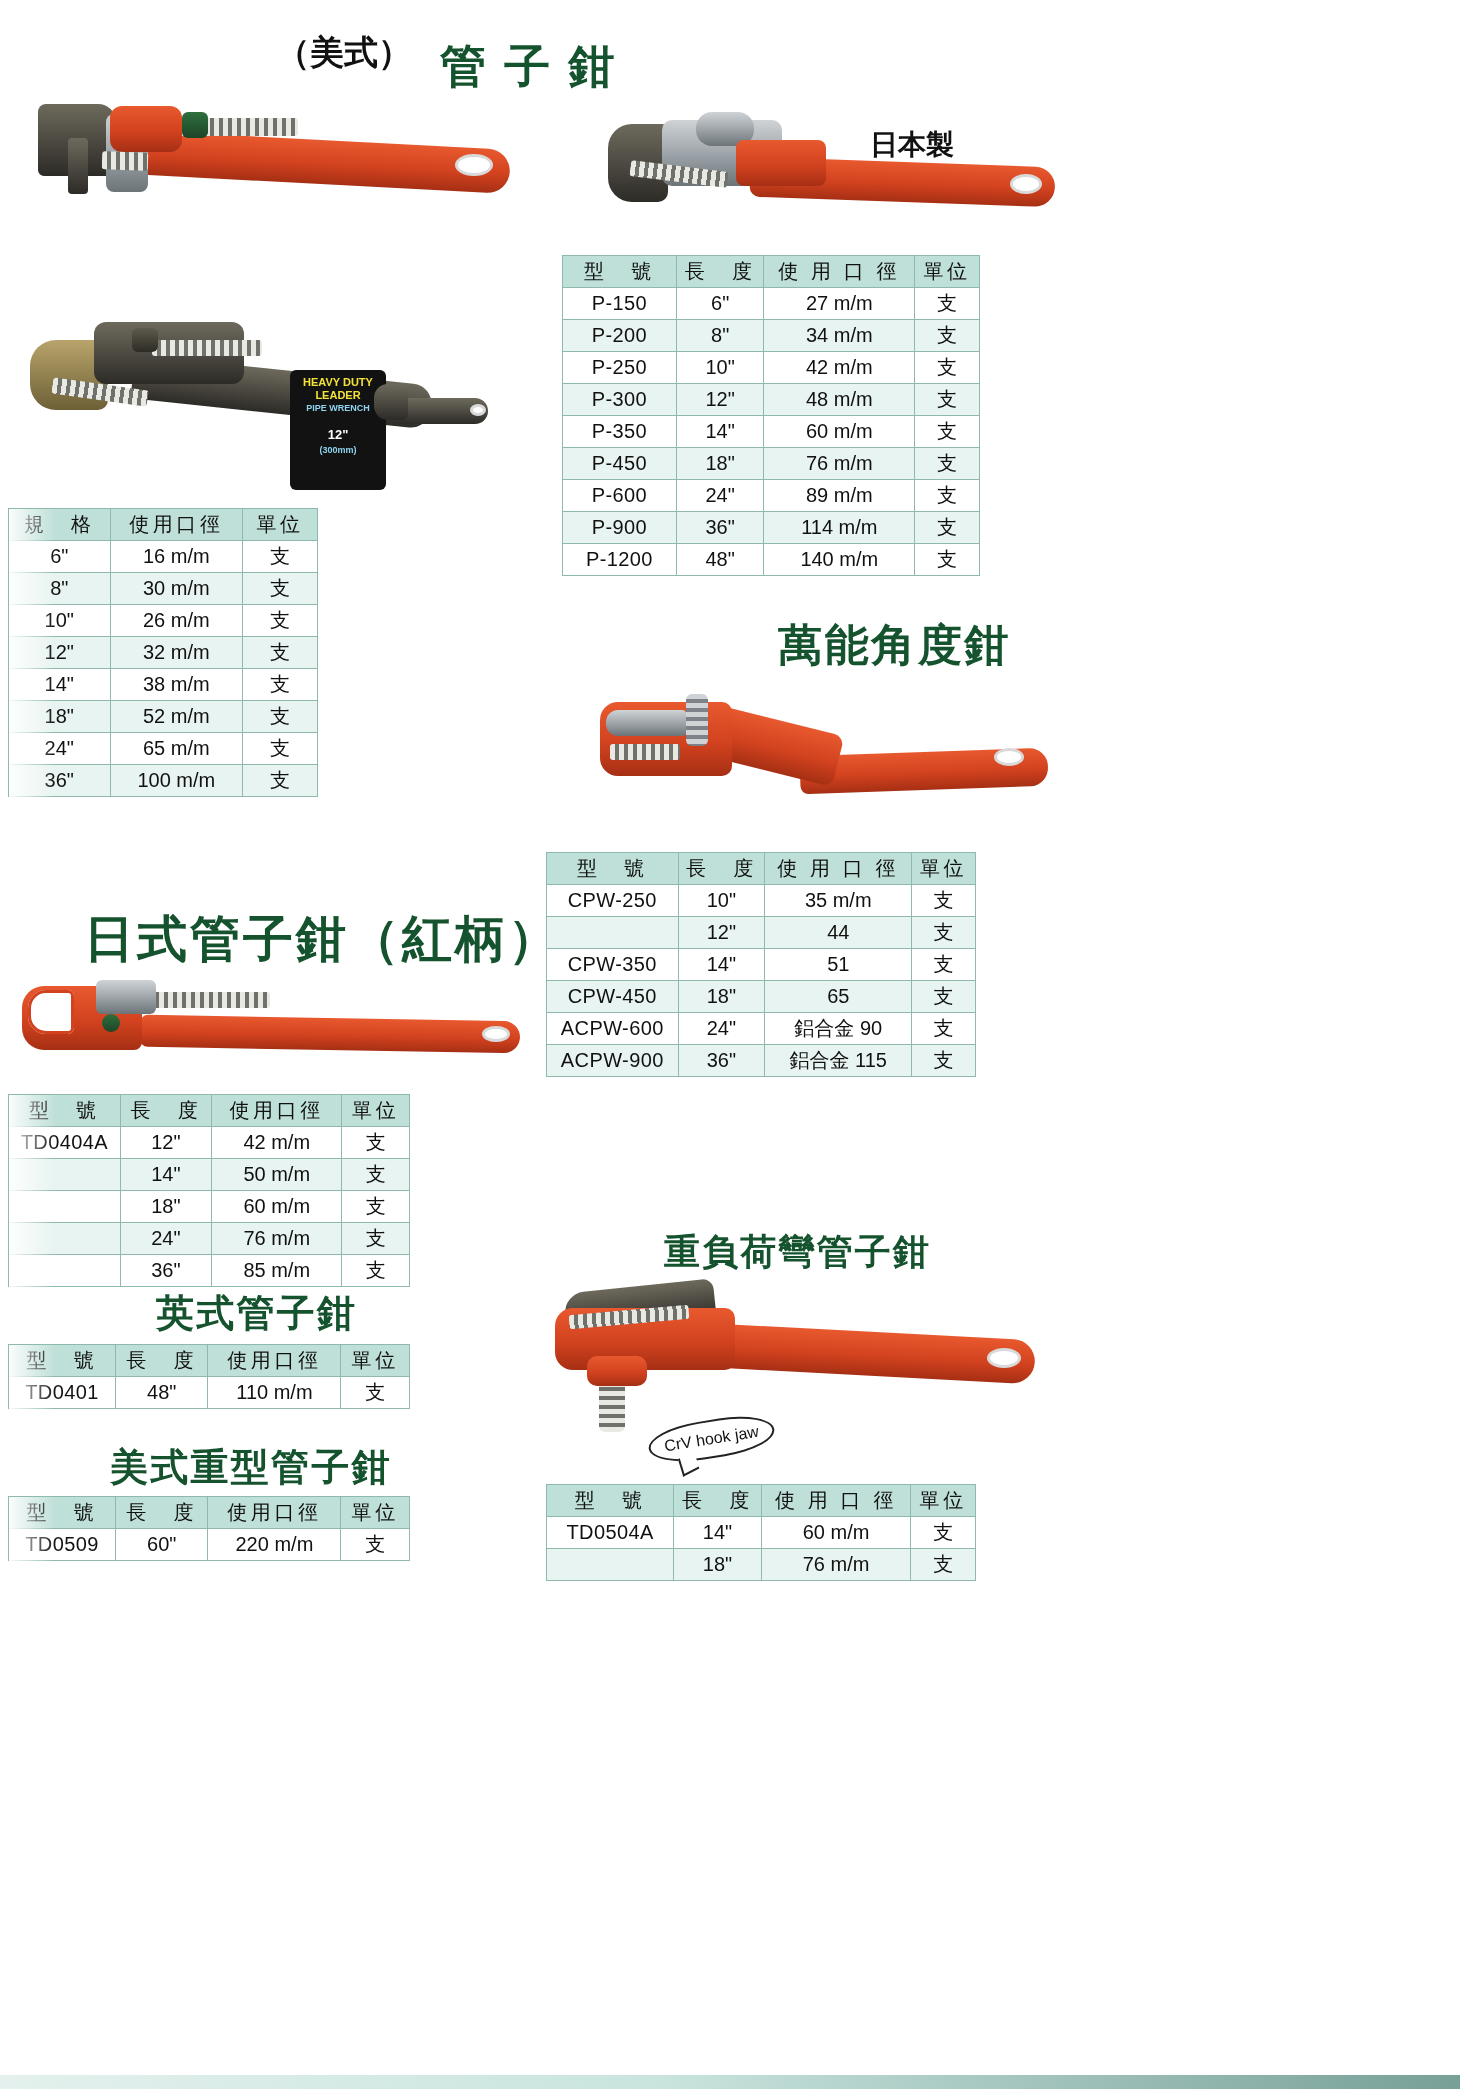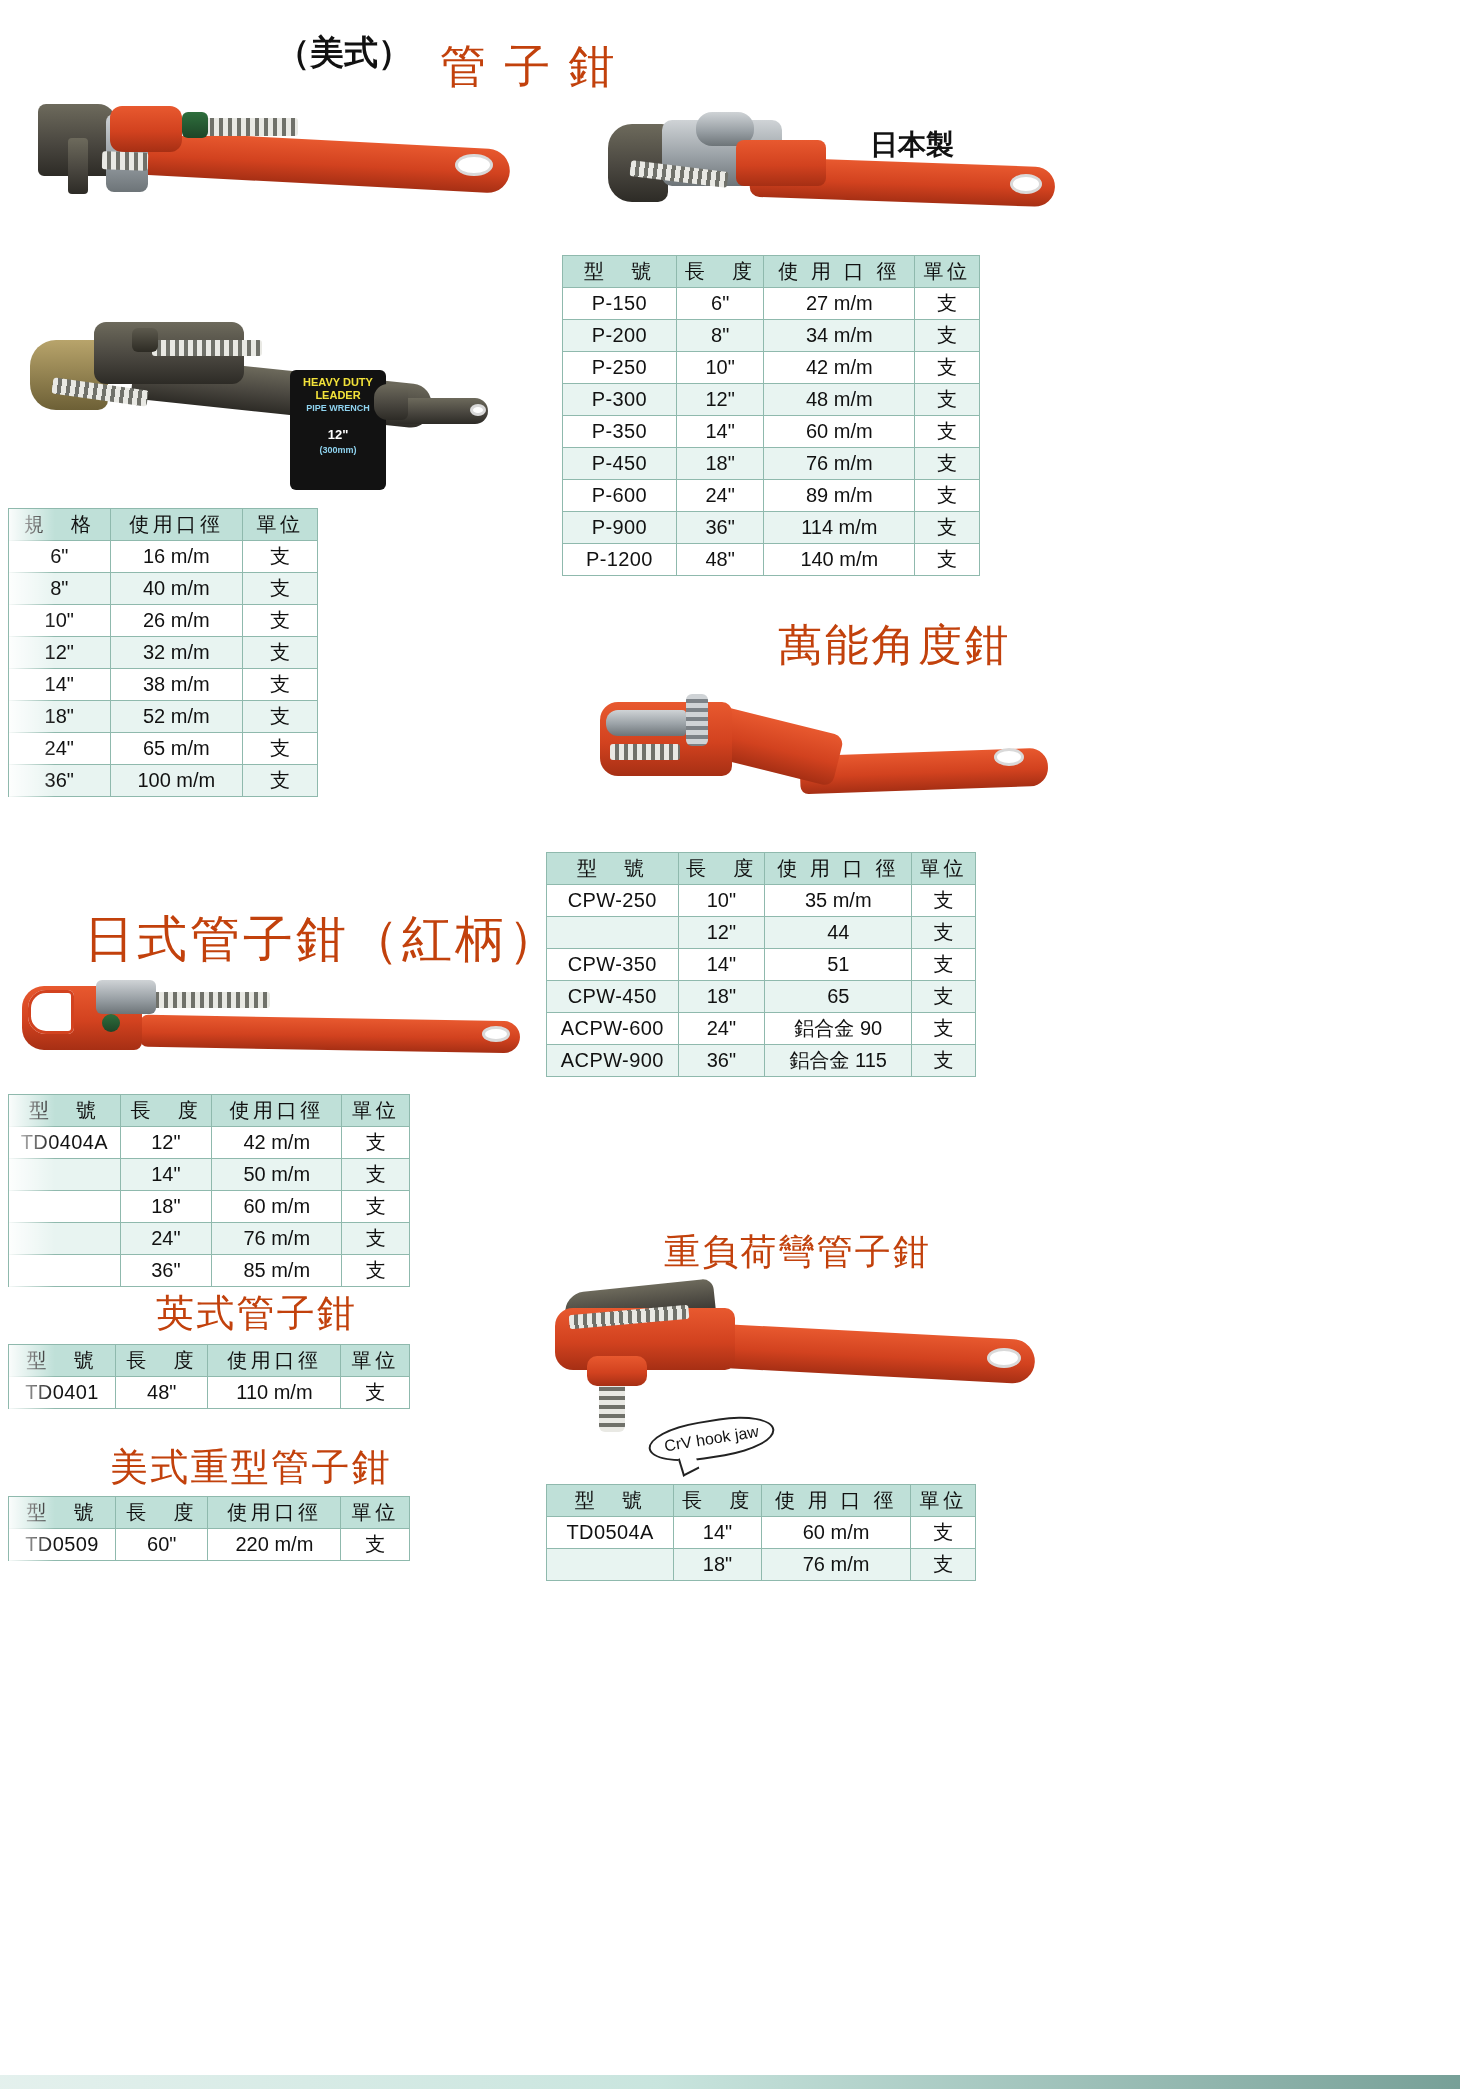--- a/index.html
+++ b/index.html
@@ -16,22 +16,22 @@
     overflow: hidden;
   }
   .page {
     position: absolute;
     inset: 0;
   }
 
   
   .heading-green {
     position: absolute;
-    color: #c2410c;
-    font-weight: normal;
+    color: #14532d;
+    font-weight: bold;
     letter-spacing: 0.06em;
     white-space: nowrap;
   }
   .heading-black {
     position: absolute;
     color: #111;
     font-weight: bold;
     white-space: nowrap;
   }
 
@@ -300,21 +300,21 @@
       </tr>
     </thead>
     <tbody>
       <tr>
           <td>6"</td>
           <td>16 m/m</td>
           <td>支</td>
         </tr>
       <tr>
           <td>8"</td>
-          <td>40 m/m</td>
+          <td>30 m/m</td>
           <td>支</td>
         </tr>
       <tr>
           <td>10"</td>
           <td>26 m/m</td>
           <td>支</td>
         </tr>
       <tr>
           <td>12"</td>
           <td>32 m/m</td>

